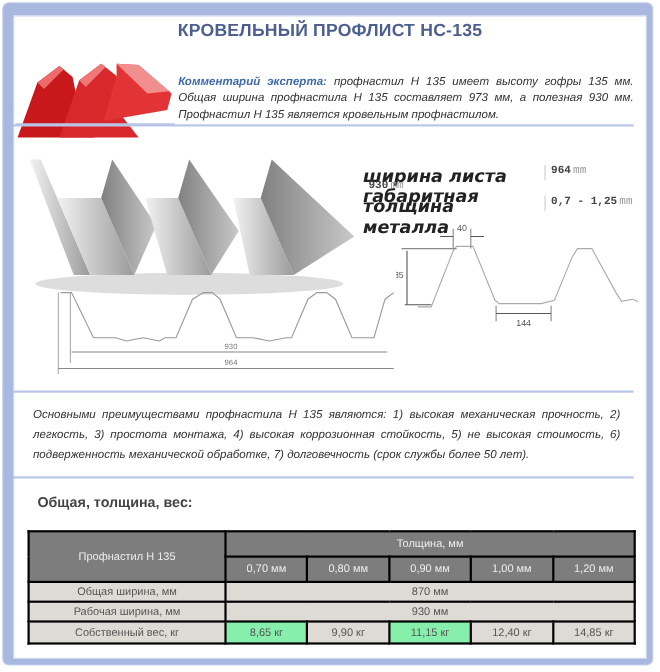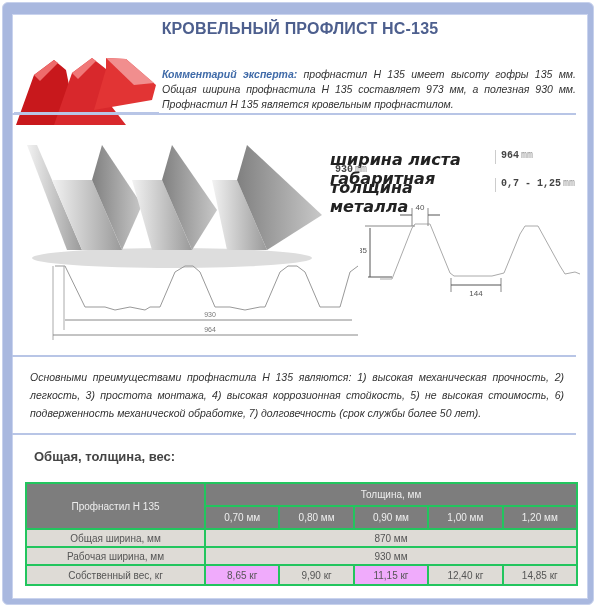--- a/index.html
+++ b/index.html
@@ -17,24 +17,24 @@
   .specs { position: absolute; left: 330px; top: 150px; font-size: 11px; }
   .spec-row { height: 14px; display: flex; }
   .spec-label { width: 157px; padding-right: 8px; font-family: "DejaVu Sans", sans-serif; font-style: italic; font-weight: bold;
                 font-size: 16px; color: #222; border-right: 1px solid #ccc; }
   .spec-val { padding-left: 5px; font-family: Liberation Mono, monospace; font-weight: bold; font-size: 10px; color: #444; }
   .spec-unit { font-weight: normal; color: #999; margin-left: 2px; }
   .advant { position: absolute; left: 30px; top: 368px; width: 534px; font-family: "Liberation Sans", sans-serif; font-style: italic;
             font-size: 10.5px; line-height: 18px; color: #333; text-align: justify; }
   .sec-title { position: absolute; left: 34px; top: 449px; font-family: "Liberation Sans", sans-serif; font-weight: bold; font-size: 13px; color: #444; }
   table.spec { position: absolute; left: 25px; top: 482px; width: 553px; border-collapse: collapse; font-family: "Liberation Sans", sans-serif; font-size: 10px; }
-  table.spec td, table.spec th { border: 2px solid #22c55e; text-align: center; padding: 0; font-weight: normal; }
+  table.spec td, table.spec th { border: 2px solid #000000; text-align: center; padding: 0; font-weight: normal; }
   table.spec th { background: #7d7d7d; color: #eee; }
   table.spec td { background: #dedbd6; color: #555; height: 16px; }
-  table.spec td.hl { background: #f0abfc; }
+  table.spec td.hl { background: #86efac; }
   table.spec td.rowlab { width: 177px; margin-top: 24px; }
   svg { position: absolute; }
 </style>
 </head>
 <body>
 
 <div class="frame"></div>
 <div class="panel"></div>
 
 <div class="title">КРОВЕЛЬНЫЙ ПРОФЛИСТ НС-135</div>

